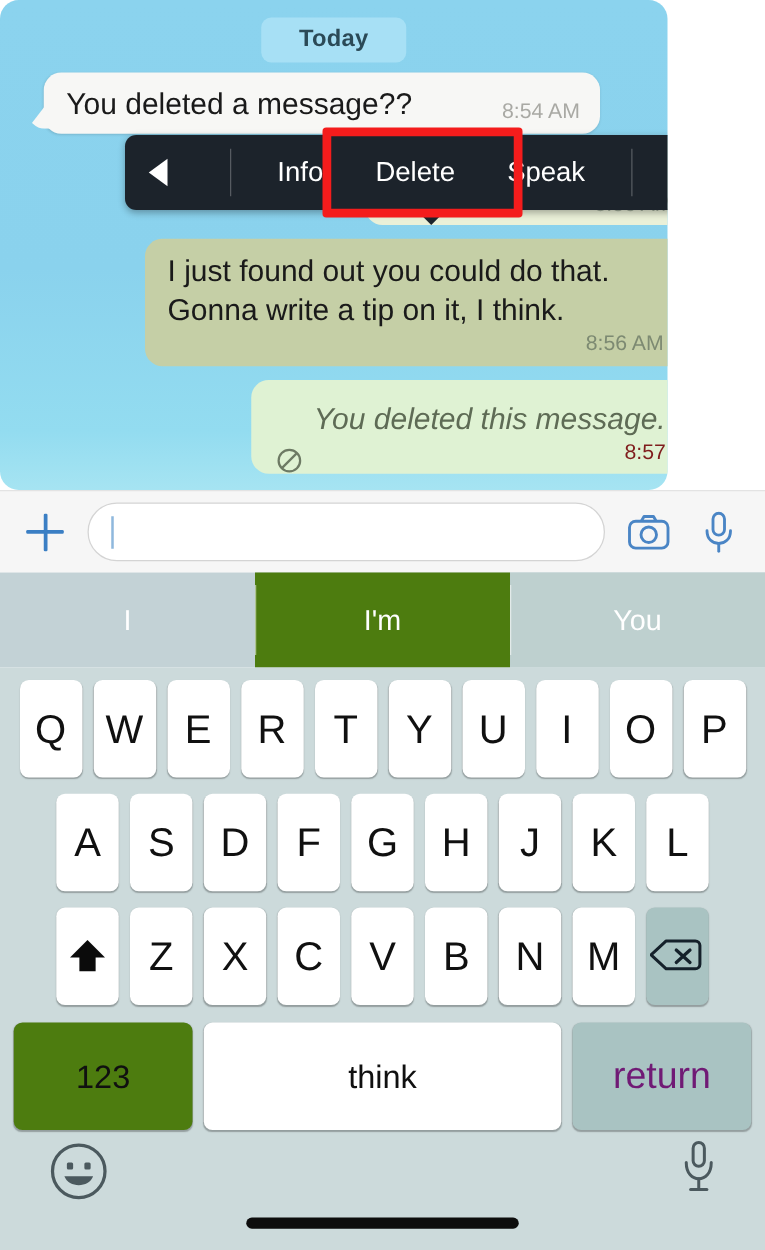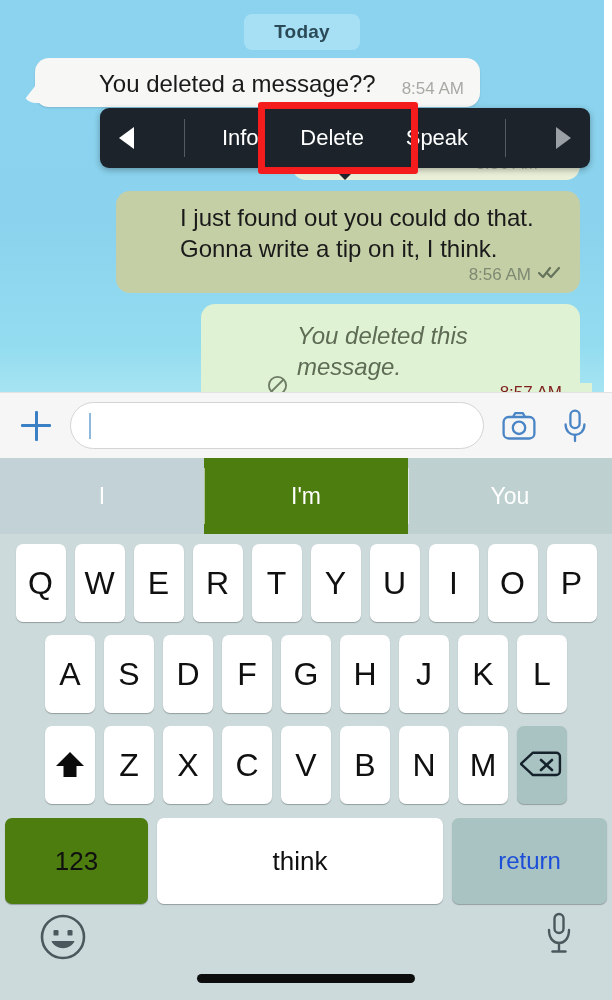--- a/index.html
+++ b/index.html
@@ -10,24 +10,25 @@
     font-family: "Liberation Sans", sans-serif;
     overflow: hidden;
     background: #fff;
     position: relative;
   }
 
   
   .chat-area {
     position: absolute;
     left: 0; top: 0;
-    width: 604px;
+    width: 534px;
     height: 392px;
     background: linear-gradient(180deg, #8BD3EE 0%, #8AD2ED 55%, #93DCF0 88%, #A6E4F2 100%);
     overflow: hidden;
+    border-radius: 15px;
   }
 
   .day-divider {
     position: absolute;
     left: 0; right: 0;
     top: 14px;
     text-align: center;
   }
   .day-pill {
     display: inline-block;
@@ -44,21 +45,20 @@
   .bubble {
     position: absolute;
     border-radius: 14px;
     padding: 9px 14px 6px 16px;
   }
   .bubble-text {
     font-size: 24px;
     line-height: 31px;
     color: #1a1a1a;
     white-space: pre-line;
-    margin-left: 46px;
   }
   .bubble-time {
     font-size: 17px;
     color: #9aa89a;
     text-align: right;
     margin-top: 1px;
   }
 
   
   #bubble-in-1 {
@@ -350,24 +350,24 @@
     width: 143px;
     background: #4d7c0f;
     font-size: 26px;
   }
   .key.space {
     width: 286px;
     background: #ffffff;
     font-size: 26px;
   }
   .key.return {
-    width: 155px;
+    width: 143px;
     background: #a9c3c2;
-    color: #1d4ed8;
-    font-size: 24px;
+    color: #701a75;
+    font-size: 30px;
   }
   .key.tall { height: 86px; }
 
   
   .kb-bottom {
     position: absolute;
     left: 0; right: 0;
     bottom: 0;
     height: 100px;
     display: flex;

